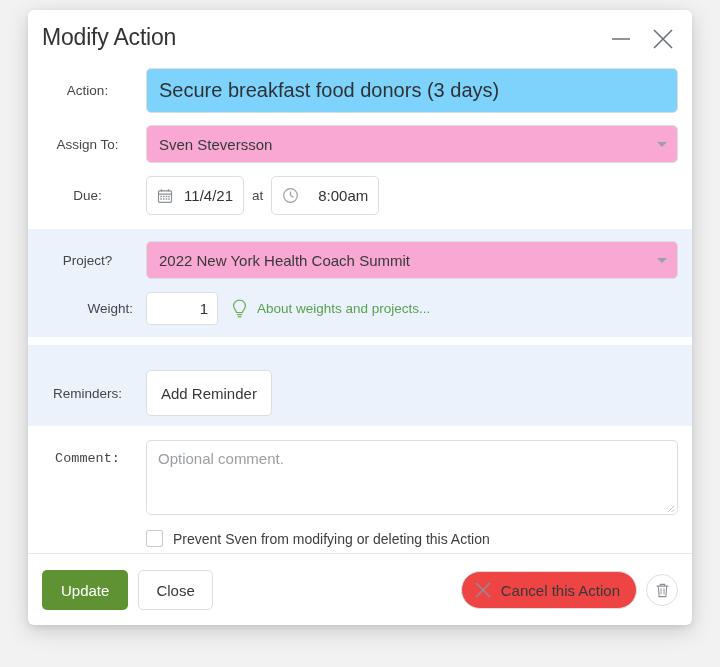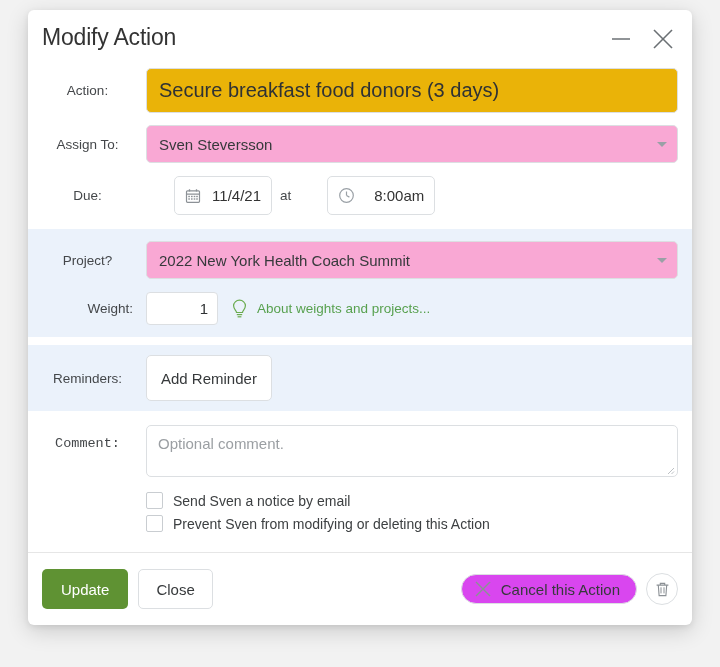--- a/index.html
+++ b/index.html
@@ -60,21 +60,21 @@
     color: #44474a;
     white-space: nowrap;
   }
   .ctl { flex: 1 1 auto; display: flex; align-items: center; }
 
   .txtfield {
     width: 100%;
     height: 45px;
     border: 1px solid #dcdfe2;
     border-radius: 5px;
-    background: #eab308;
+    background: #7dd3fc;
     font-size: 20px;
     color: #2f3234;
     padding: 0 12px;
     font-family: "Liberation Sans", sans-serif;
     outline: none;
   }
   .selectbox {
     position: relative;
     width: 100%;
     height: 38px;
@@ -101,21 +101,20 @@
   
   .pickbox {
     height: 39px;
     border: 1px solid #dcdfe2;
     border-radius: 5px;
     background: #fff;
     display: flex;
     align-items: center;
     padding: 17px 10px;
     cursor: pointer;
-    margin-left: 28px;
   }
   .pick-date { width: 98px; }
   .pick-time { width: 108px; }
   .pick-val {
     flex: 1 1 auto;
     text-align: right;
     font-size: 15px;
     color: #333;
   }
   .pick-ico { flex: 0 0 auto; margin-right: 4px; display: block; }
@@ -181,21 +180,21 @@
   
   .comment-row {
     display: flex;
     padding: 0 14px;
     margin-top: 14px;
   }
   .comment-row .lbl { padding-top: 11px; font-family: Liberation Mono, monospace; }
   .ta-wrap { flex: 1 1 auto; position: relative; }
   textarea.comment {
     width: 100%;
-    height: 52px;
+    height: 75px;
     border: 1px solid #dcdfe2;
     border-radius: 5px;
     background: #fff;
     font-size: 15px;
     color: #36393b;
     padding: 9px 11px;
     resize: none;
     font-family: "Liberation Sans", sans-serif;
     outline: none;
   }
@@ -254,24 +253,24 @@
     color: #36393b;
     border: 1px solid #dcdfe2;
     border-radius: 5px;
     font-size: 15px;
     padding: 0 17px;
     cursor: pointer;
     font-family: "Liberation Sans", sans-serif;
   }
   .spacer { flex: 1 1 auto; }
   .btn-cancel {
-    height: 30px;
-    display: flex;
-    align-items: center;
-    background: #d946ef;
+    height: 38px;
+    display: flex;
+    align-items: center;
+    background: #ef4444;
     border: 1px solid #dcdfe2;
     border-radius: 19px;
     padding: 0 16px 0 10px;
     cursor: pointer;
     justify-content: center;
   }
   .btn-cancel .cx { margin-right: 7px; display: block; }
   .btn-cancel .ct { font-size: 15px; color: #36393b; }
   .btn-trash {
     width: 32px; height: 32px;
@@ -375,45 +374,41 @@
           <path d="M9.5 2.2c-3.3 0-5.9 2.5-5.9 5.6 0 2.2 1.2 3.6 2.1 4.8.5.7.8 1.2.8 1.9h6c0-.7.3-1.2.8-1.9.9-1.2 2.1-2.6 2.1-4.8 0-3.1-2.6-5.6-5.9-5.6z" fill="none" stroke="#6aab4f" stroke-width="1.2"></path>
           <line x1="6.8" y1="16.6" x2="12.2" y2="16.6" stroke="#6aab4f" stroke-width="1.2"></line>
           <line x1="7.6" y1="18.8" x2="11.4" y2="18.8" stroke="#6aab4f" stroke-width="1.2"></line>
         </svg>
         <span class="hintlink">About weights and projects...</span>
       </div>
     </div>
 
     <div class="blue-gap"></div>
 
-    <div class="blue" style="padding-top:10px;padding-bottom:10px;">
+    <div class="blue" style="padding-top:25px;padding-bottom:10px;">
       <div class="row">
         <div class="lbl">Reminders:</div>
         <div class="ctl">
           <button class="btn-plain">Add Reminder</button>
         </div>
       </div>
     </div>
 
     <div class="comment-row">
       <div class="lbl">Comment:</div>
       <div class="ta-wrap">
         <textarea class="comment" placeholder="Optional comment." style=""></textarea>
         <svg class="resize-grip" viewBox="0 0 9 9">
           <line x1="8" y1="2" x2="2" y2="8" stroke="#b6babd" stroke-width="0.9"></line>
           <line x1="8" y1="5.5" x2="5.5" y2="8" stroke="#b6babd" stroke-width="0.9"></line>
         </svg>
       </div>
     </div>
 
     <div class="checks">
-      <div class="chk-line">
-        <span class="chkbox"></span>
-        <span class="chk-text">Send Sven a notice by email</span>
-      </div>
       <div class="chk-line">
         <span class="chkbox"></span>
         <span class="chk-text">Prevent Sven from modifying or deleting this Action</span>
       </div>
     </div>
 
   </div>
 
   <div class="footer">
     <button class="btn-update">Update</button>

